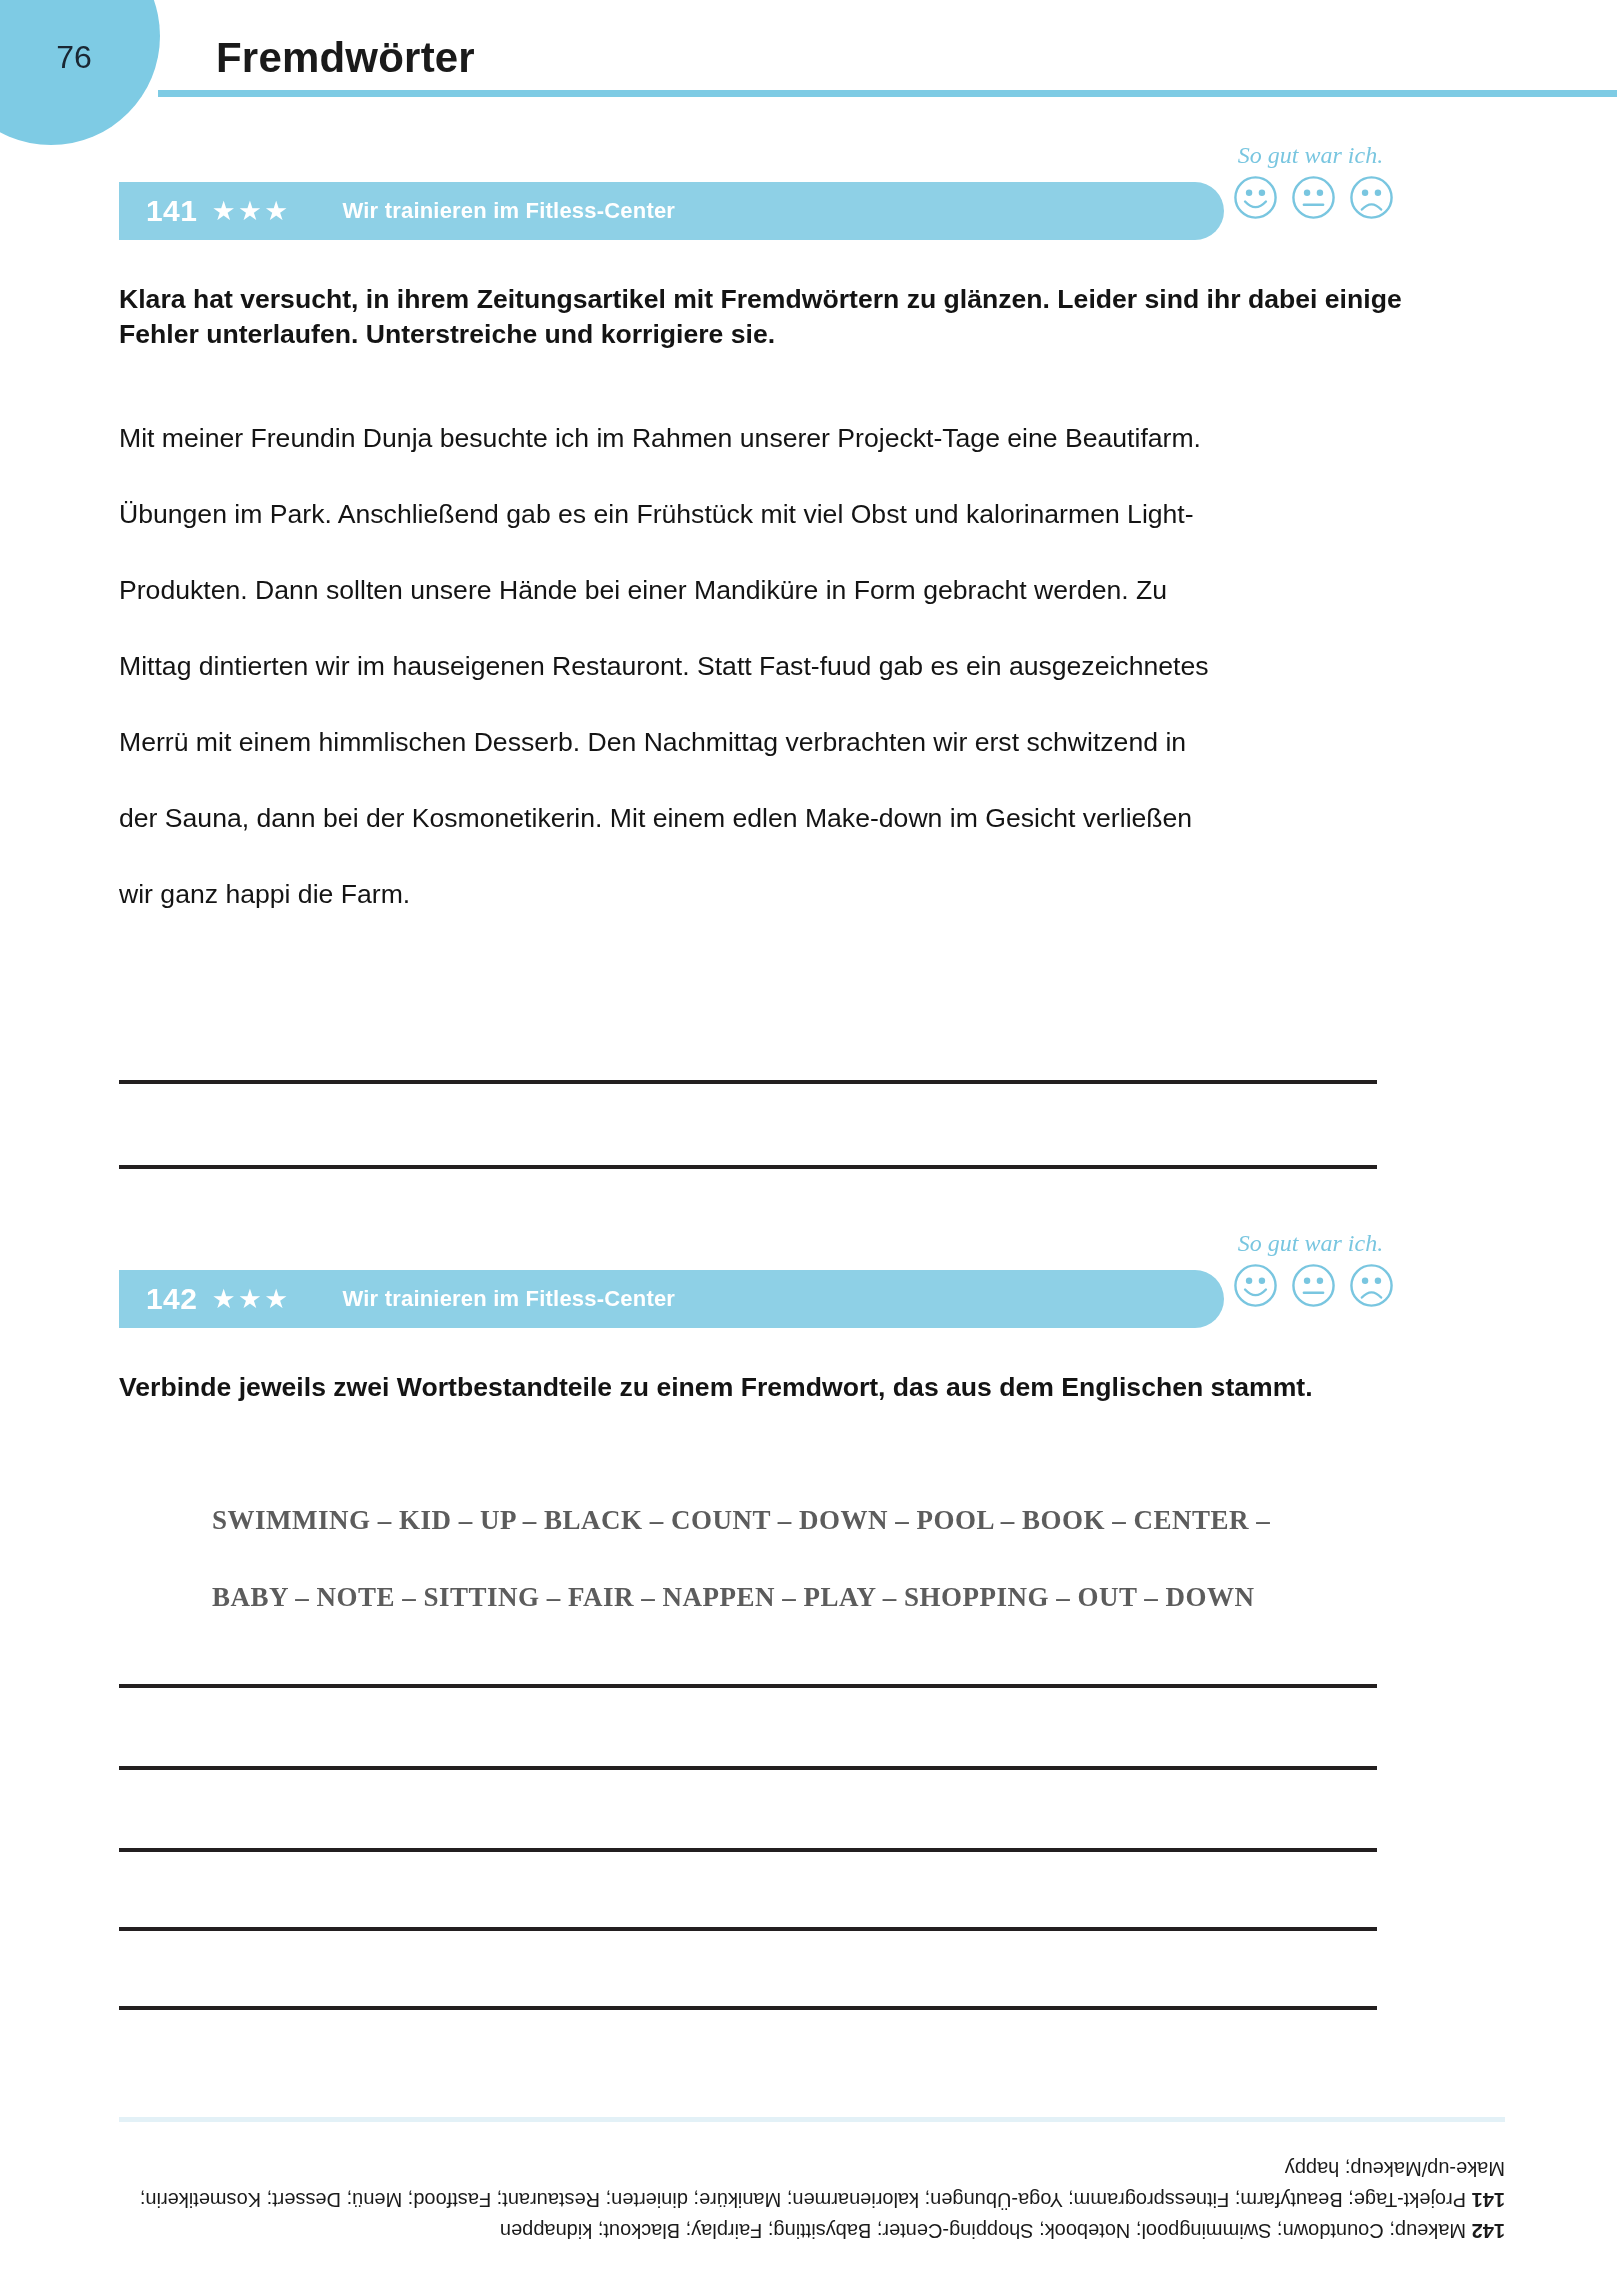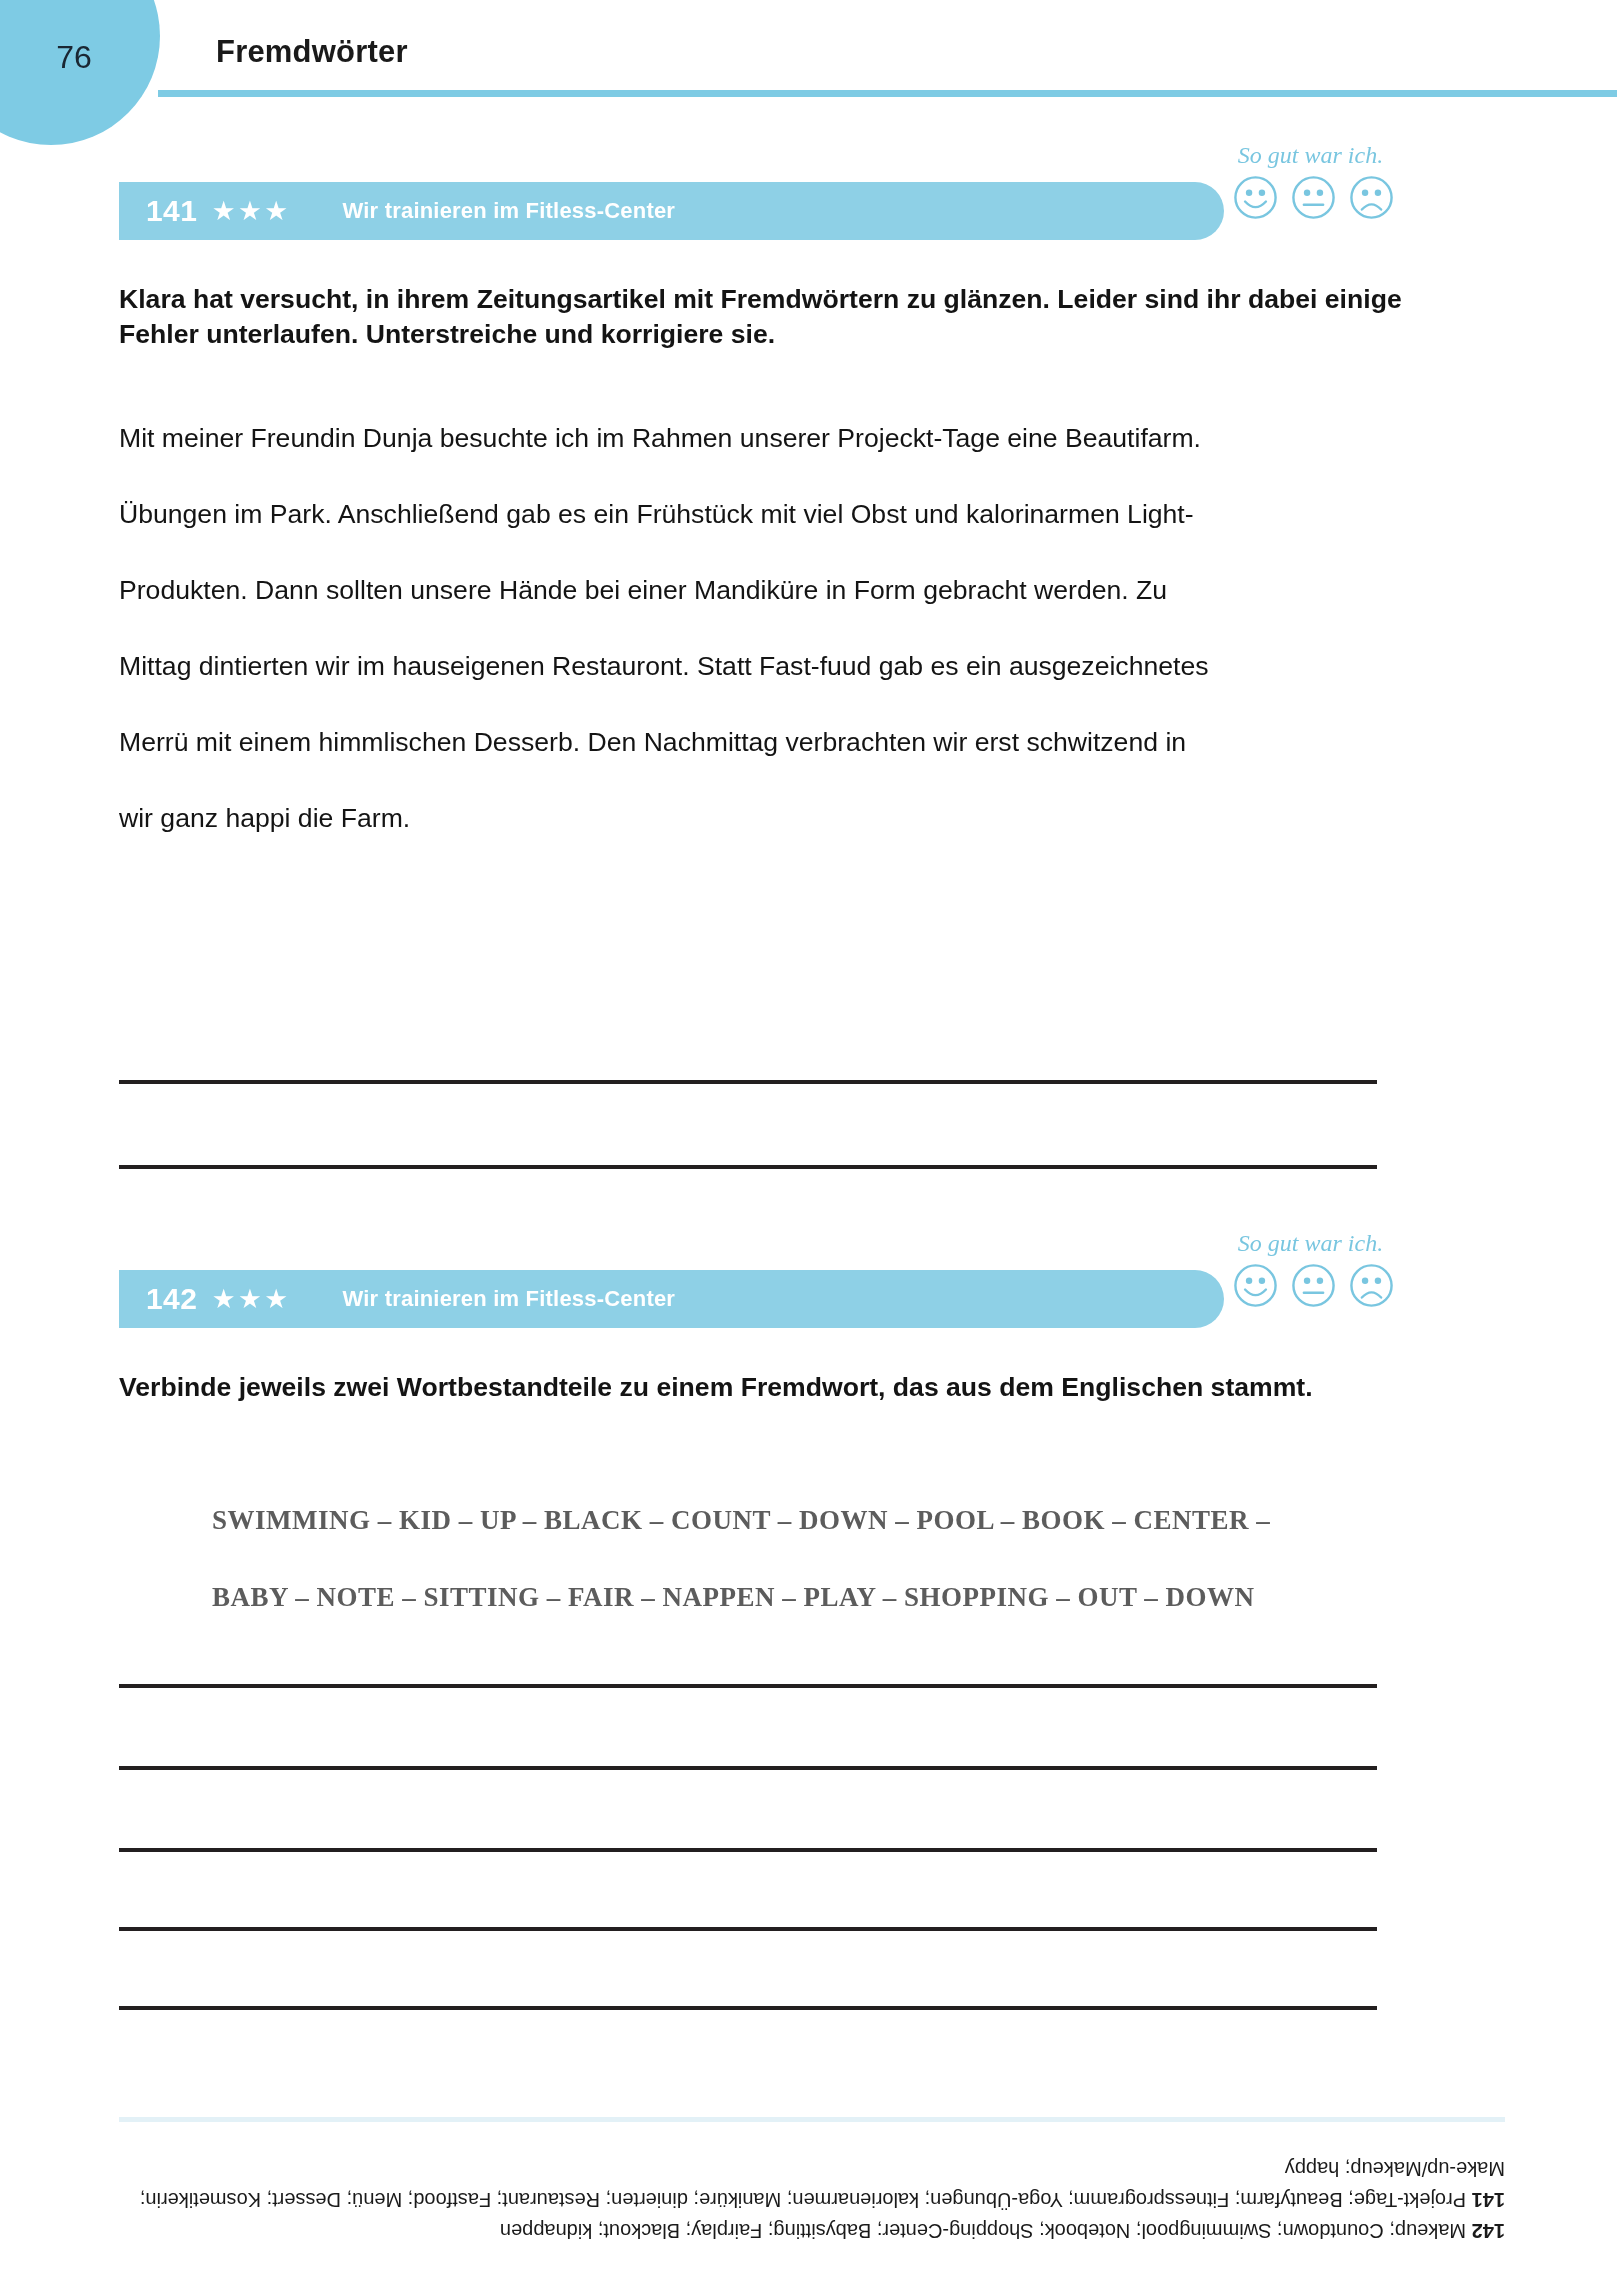--- a/index.html
+++ b/index.html
@@ -37,21 +37,21 @@
     text-align: center;
     font-size: 32px;
     color: #1a2733;
     font-family: "Liberation Sans", sans-serif;
     z-index: 3;
   }
   .header-title {
     position: absolute;
     left: 216px;
     top: 34px;
-    font-size: 31px;
+    font-size: 42px;
     font-weight: bold;
     color: #1a1a1a;
     letter-spacing: 0.2px;
   }
   .header-rule {
     position: absolute;
     left: 158px;
     top: 90px;
     width: 1462px;
     height: 7.3px;
@@ -222,20 +222,21 @@
     </div>
 
     <div class="instruction" style="left:119px; top:282px; width:1289px;">Klara hat versucht, in ihrem Zeitungsartikel mit Fremdwörtern zu glänzen. Leider sind ihr dabei einige Fehler unterlaufen. Unterstreiche und korrigiere sie.</div>
 
     <div class="story" style="left:119px; top:400px; width:1418px;">
       <div class="story-line">Mit meiner Freundin Dunja besuchte ich im Rahmen unserer Projeckt-Tage eine Beautifarm.</div>
       <div class="story-line">Übungen im Park. Anschließend gab es ein Frühstück mit viel Obst und kalorinarmen Light-</div>
       <div class="story-line">Produkten. Dann sollten unsere Hände bei einer Mandiküre in Form gebracht werden. Zu</div>
       <div class="story-line">Mittag dintierten wir im hauseigenen Restauront. Statt Fast-fuud gab es ein ausgezeichnetes</div>
       <div class="story-line">Merrü mit einem himmlischen Desserb. Den Nachmittag verbrachten wir erst schwitzend in</div>
+      <div class="story-line">der Sauna, dann bei der Kosmonetikerin. Mit einem edlen Make-down im Gesicht verließen</div>
       <div class="story-line">wir ganz happi die Farm.</div>
     </div>
 
     <div class="write-line" style="left:119px; top:1080px; width:1258px;"></div>
     <div class="write-line" style="left:119px; top:1165px; width:1258px;"></div>
   </div>
 
   <div class="ex-block">
 
     <div class="rating-wrap" style="left:1233px; top:1231px;">

